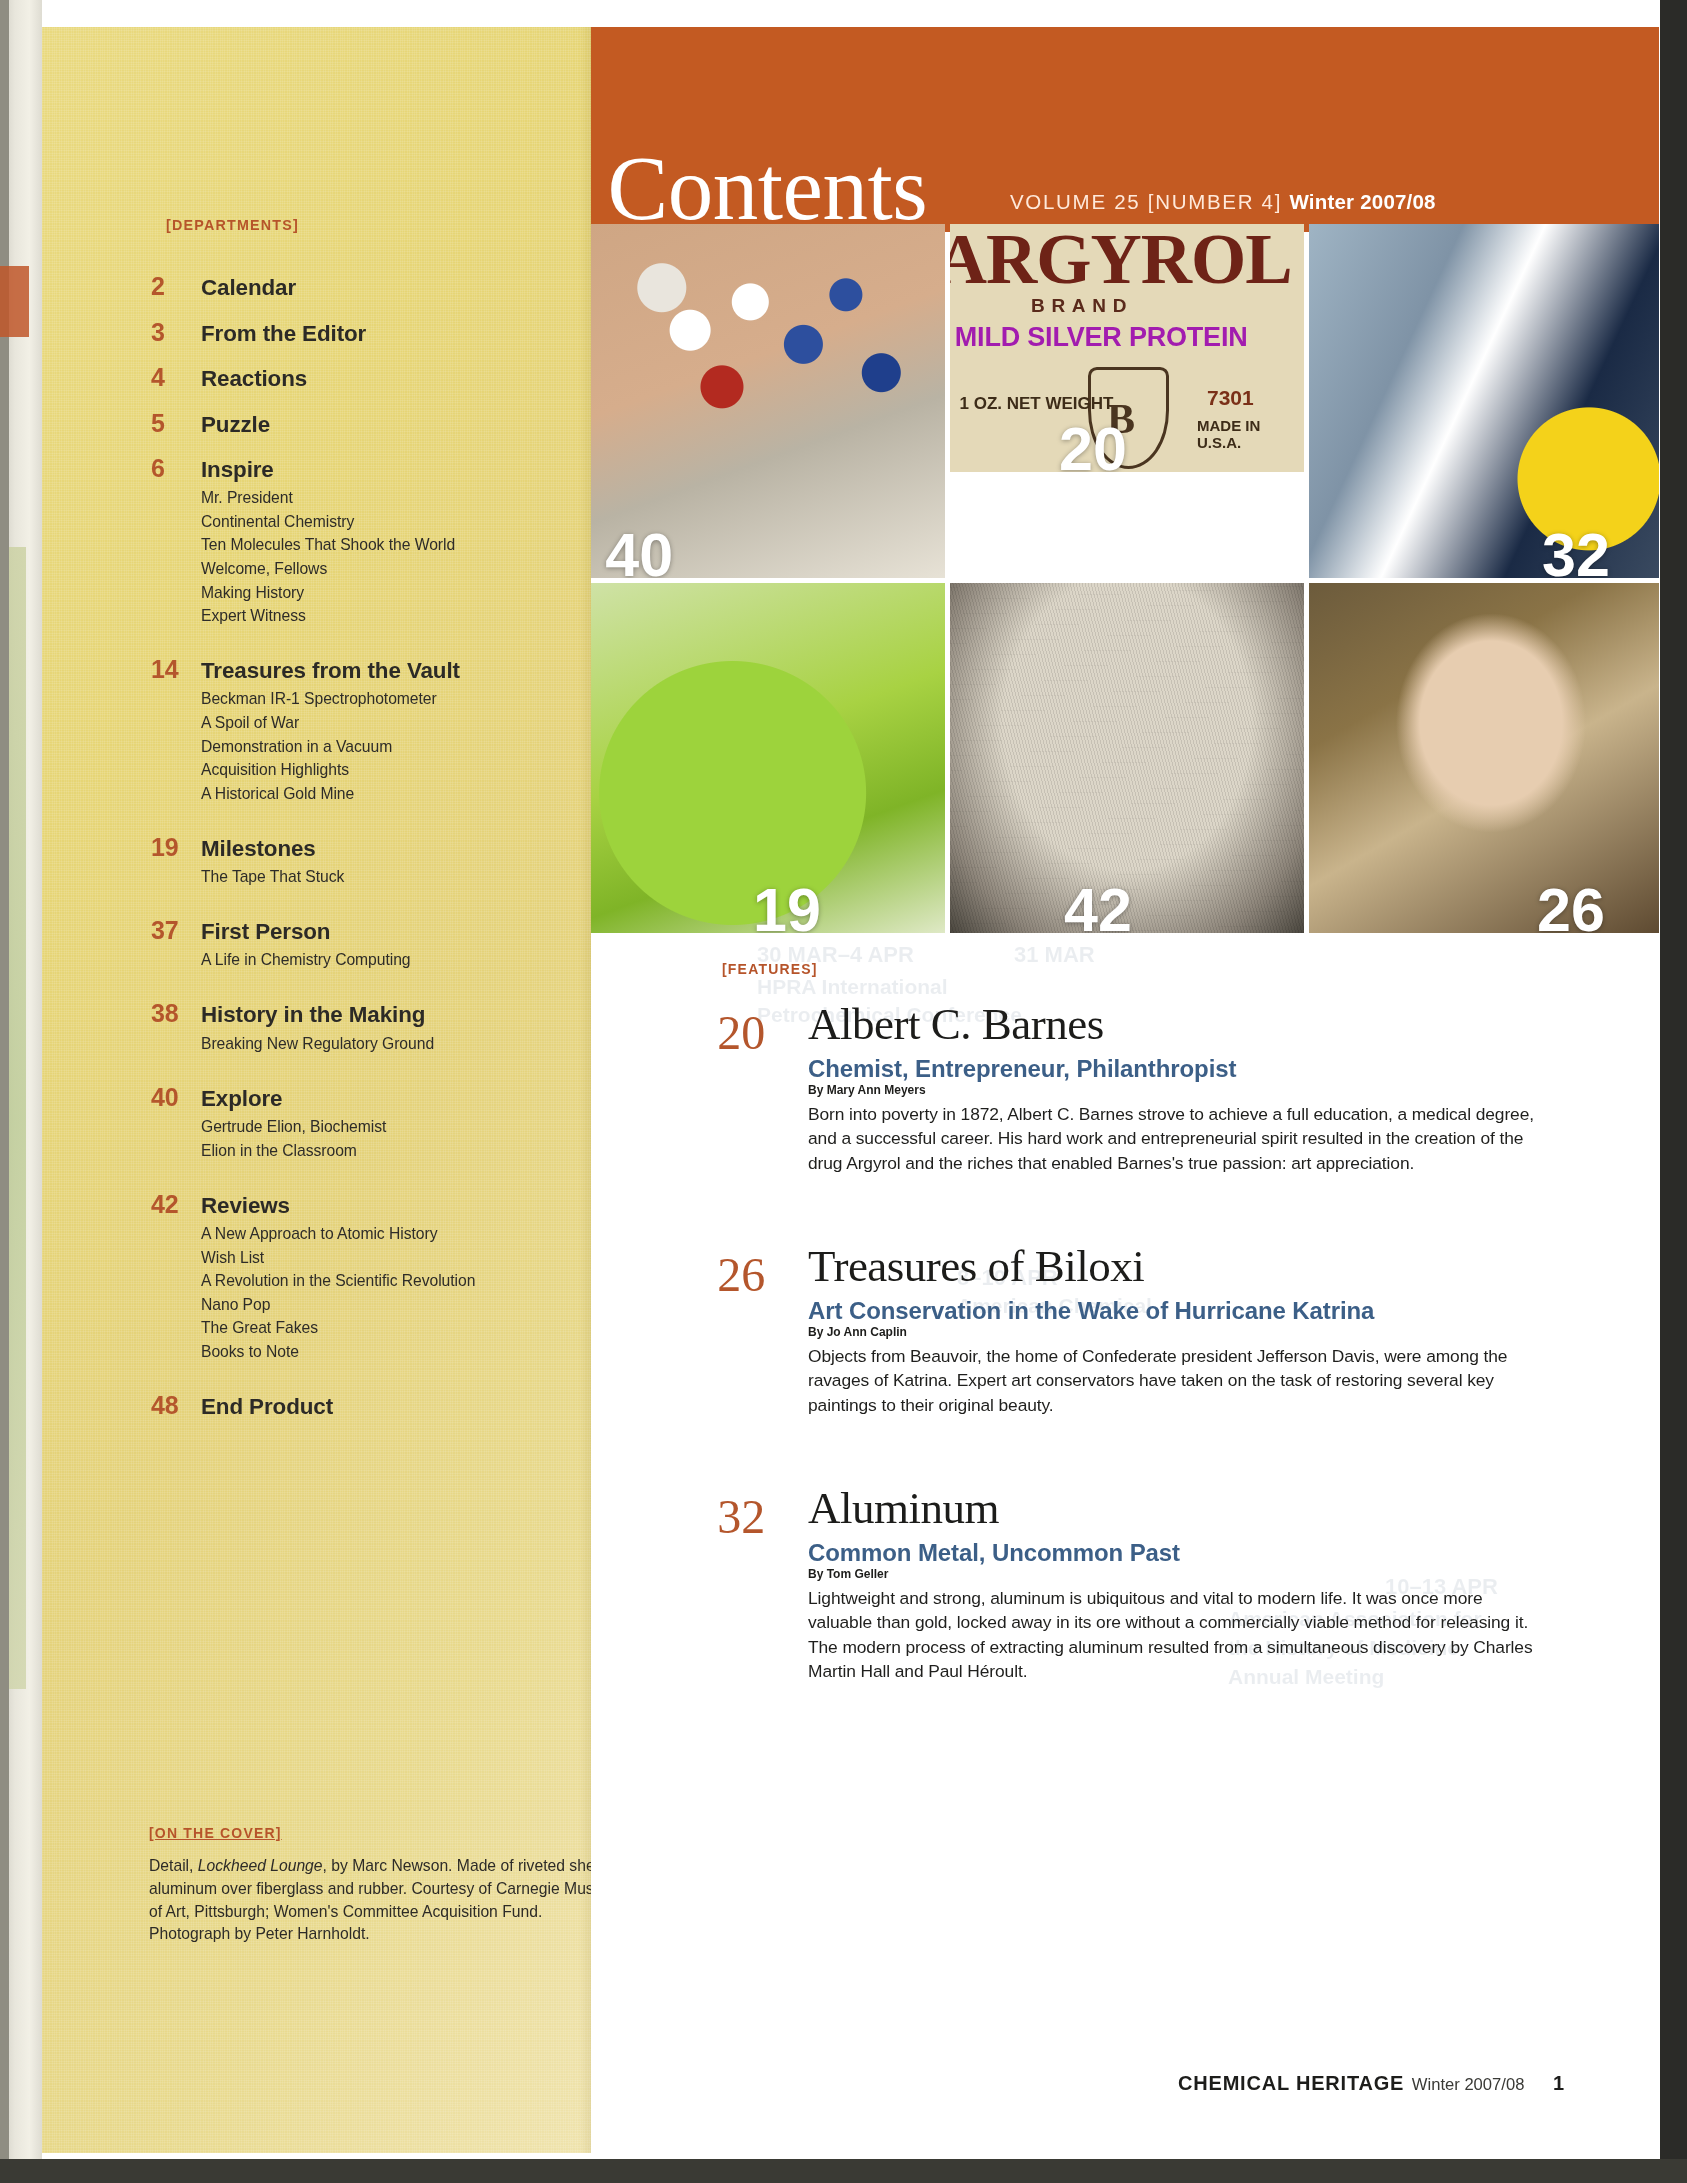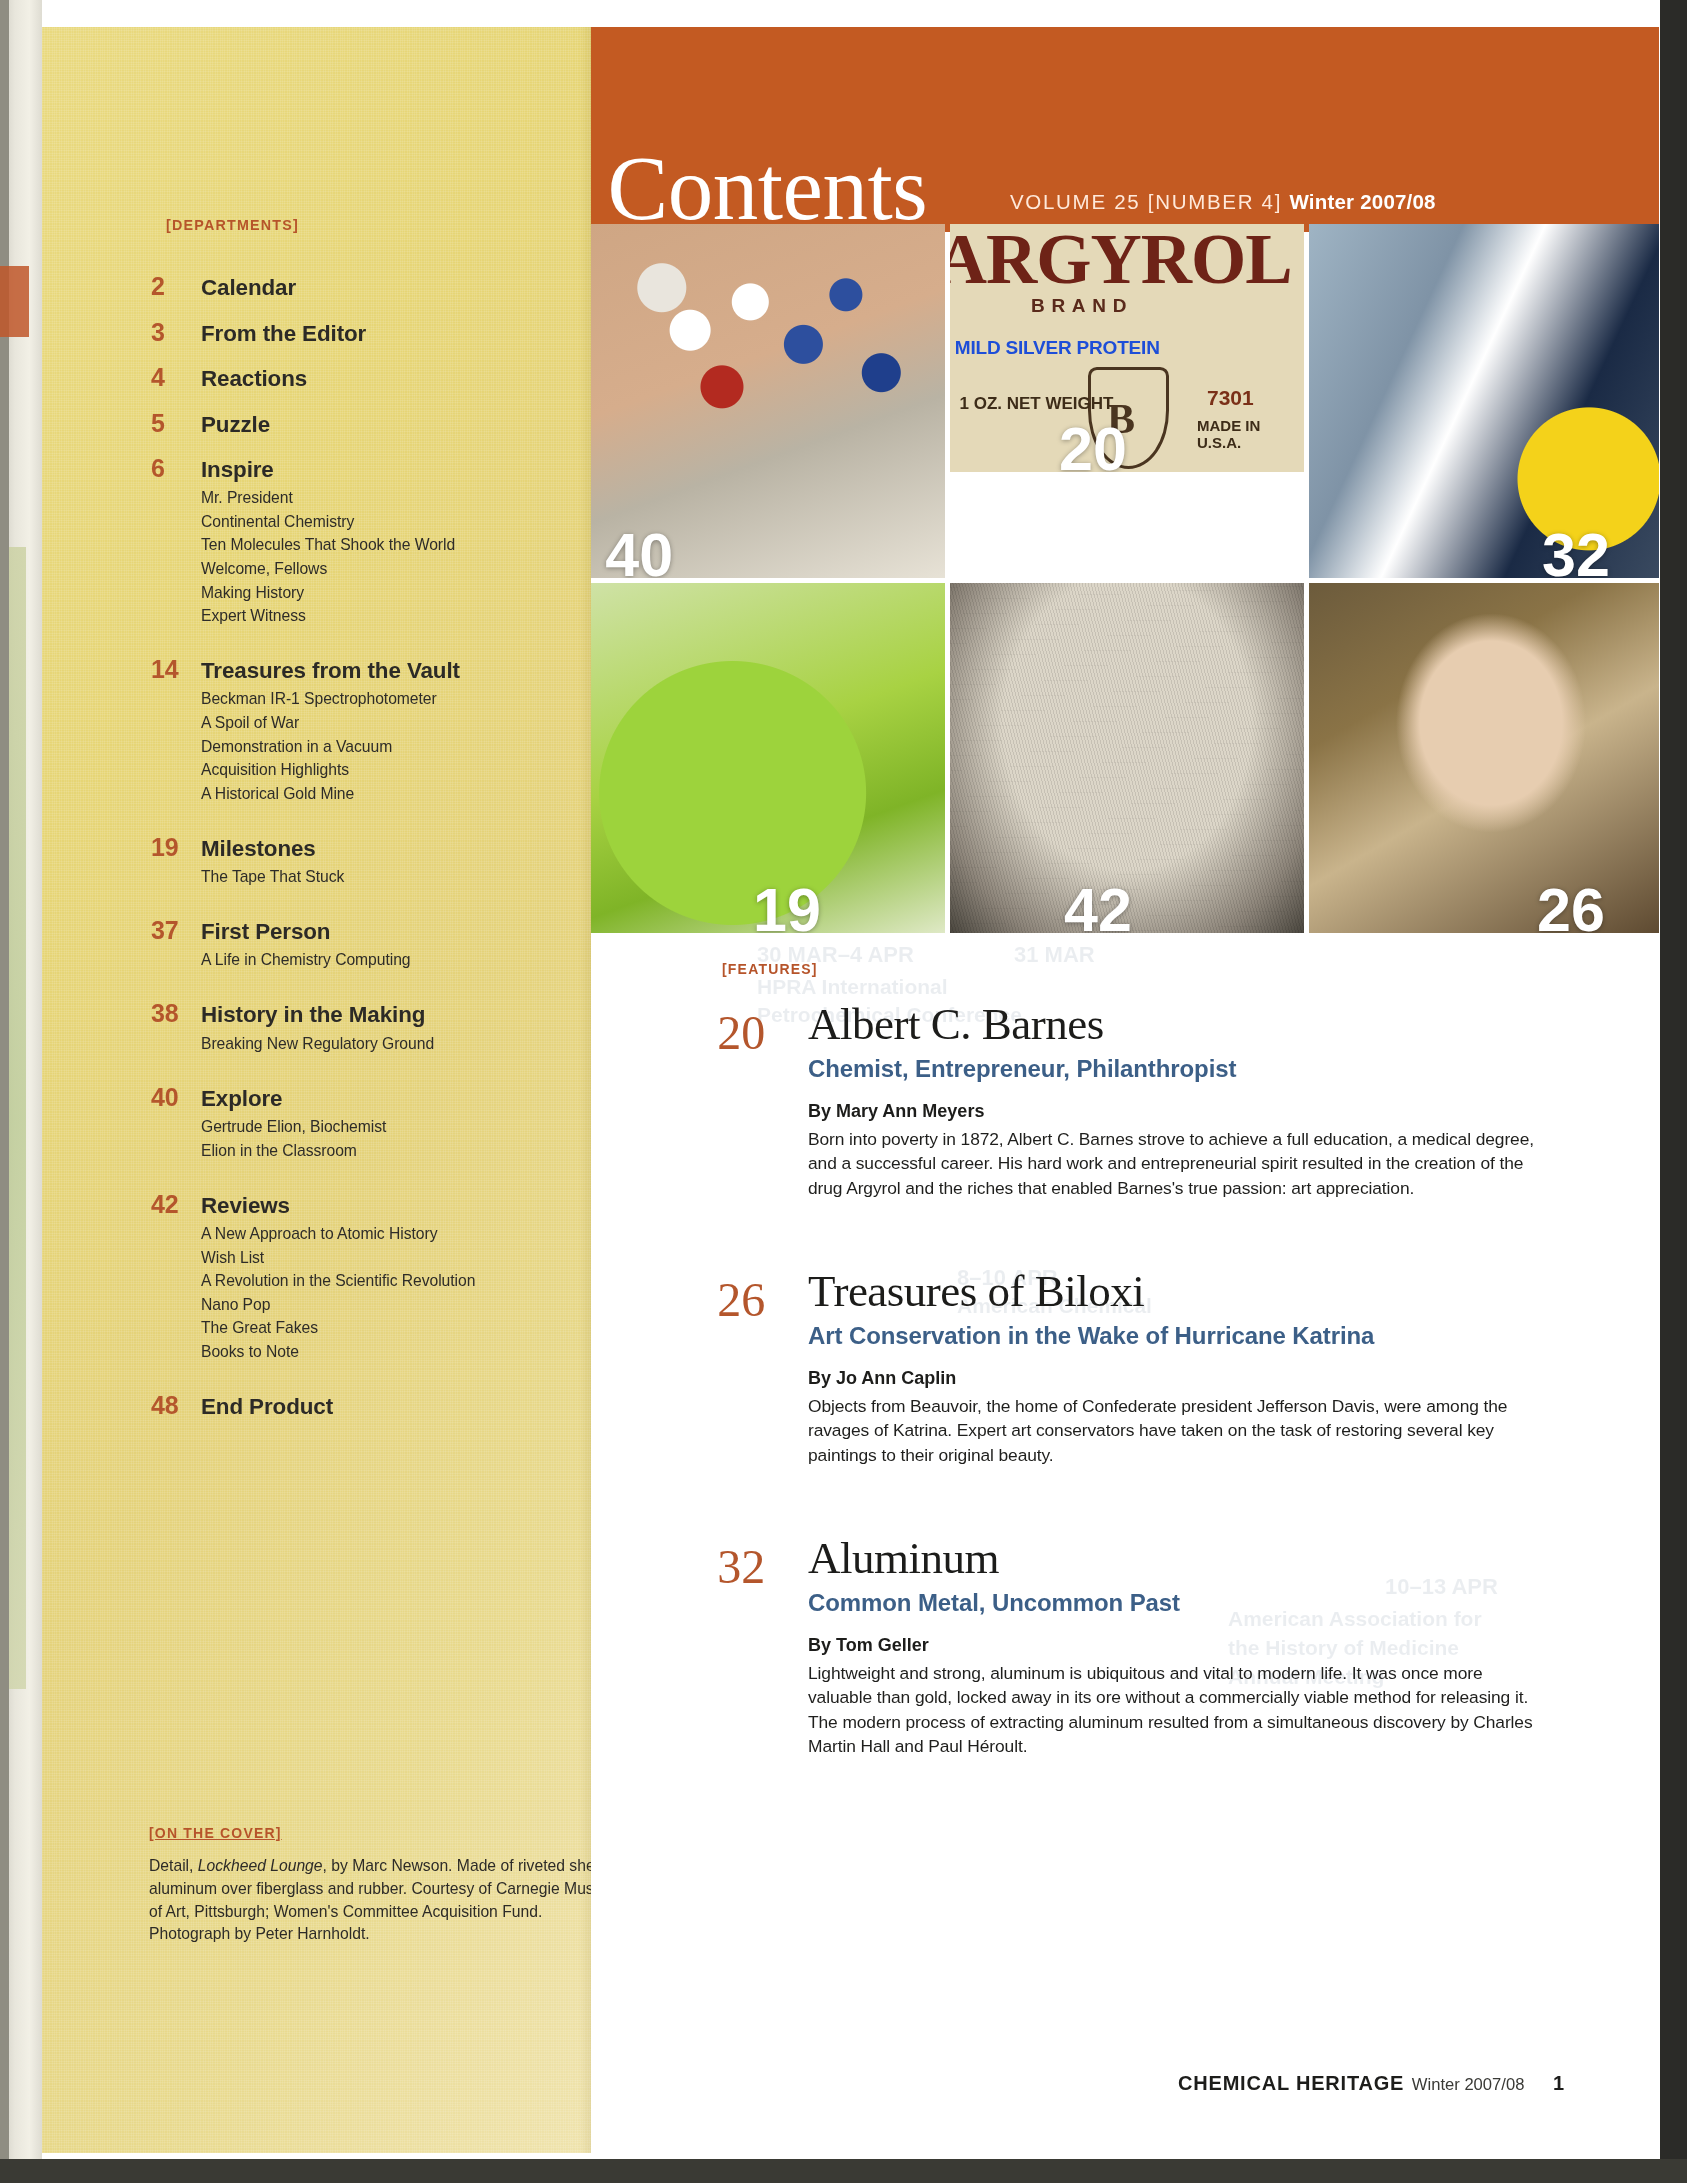--- a/index.html
+++ b/index.html
@@ -143,21 +143,21 @@
   #features { position:absolute; left:0; top:961px; width:852px; }
   .feat-label { margin-left:131px; font-size:14px; letter-spacing:1.2px; color:#b6542a; font-weight:bold; }
   .feature { position:relative; margin-left:131px; width:823px; }
   .feat-num {
     position:absolute; left:-4.8px; top:6.7px; width:81px;
     font-family:"Liberation Serif", serif; font-size:48px; color:#b4562c; line-height:1;
   }
   .feat-body { margin-left:86px; }
   .feat-title { font-family:"Liberation Serif", serif; font-size:45px; color:#1c1c1a; line-height:1.02; letter-spacing:-0.5px; }
   .feat-sub { margin-top:6.7px; font-size:24px; font-weight:bold; color:#3c5f87; line-height:1.15; letter-spacing:-0.1px; }
-  .feat-by { margin-top:19px; font-size:18px; font-weight:bold; color:#1d1d1b; }
+  .feat-by { margin-top:1px; font-size:12px; font-weight:bold; color:#1d1d1b; }
   .feat-text { margin-top:4.8px; font-size:17.4px; color:#1f1f1d; line-height:1.40; letter-spacing:-0.1px; }
 
   #footer { position:absolute; right:95px; bottom:88px; display:flex; align-items:baseline; }
   #footer .fhead { font-size:20px; font-weight:bold; letter-spacing:0.8px; color:#1d1d1b; }
   #footer .fiss { font-size:16.6px; color:#3a3a36; margin-left:7.6px; }
   #footer .fpage { font-size:20px; font-weight:bold; color:#1d1d1b; margin-left:28.5px; }
 </style>
 </head>
 <body>
 
@@ -334,21 +334,21 @@
 
     <div id="mosaic">
 
       <div class="tile" id="t1">
         <div class="pg" style="left:14.3px;">40</div>
       </div>
 
       <div class="tile" id="t2">
         <div style="position:absolute;left:-14.3px;top:-4.8px;font-family:'Liberation Serif',serif;font-weight:bold;font-size:71px;color:#6e2317;letter-spacing:-1px;">ARGYROL</div>
         <div style="position:absolute;left:81px;top:71px;font-size:19px;font-weight:bold;letter-spacing:6.7px;color:#5a2a1b;">BRAND</div>
-        <div style="position:absolute;left:4.8px;top:113px;font-size:19px;font-weight:bold;color:#1d4ed8;letter-spacing:-0.2px;">MILD SILVER PROTEIN</div>
+        <div style="position:absolute;left:4.8px;top:98px;font-size:27px;font-weight:bold;color:#a21caf;letter-spacing:-0.2px;">MILD SILVER PROTEIN</div>
         <div style="position:absolute;left:138px;top:143px;width:81px;height:102px;border:3.3px solid #4a3520;border-radius:9.5px 9.5px 43px 43px / 9.5px 9.5px 62px 62px;"></div>
         <div style="position:absolute;left:157px;top:171px;font-family:'Liberation Serif',serif;font-size:42px;font-weight:bold;color:#4a3520;">B</div>
         <div style="position:absolute;left:257px;top:162px;font-size:21px;font-weight:bold;color:#7a3018;">7301</div>
         <div style="position:absolute;left:9.5px;top:171px;font-size:17px;font-weight:bold;color:#3d2c18;line-height:1.1;">1 OZ. NET WEIGHT</div>
         <div style="position:absolute;left:247px;top:193px;font-size:15px;font-weight:bold;color:#3d2c18;line-height:1.15;">MADE IN U.S.A.</div>
         <div style="position:absolute;left:-9.5px;top:252px;font-size:21px;font-weight:bold;color:#3d2c18;letter-spacing:-0.2px;">KES-BARNES LABORATORIES</div>
         <div style="position:absolute;left:143px;top:285px;font-size:20px;font-weight:bold;color:#ffffff;">New Jersey, U. S. A.</div>
         <div class="pg" style="left:109px;">20</div>
       </div>
 

